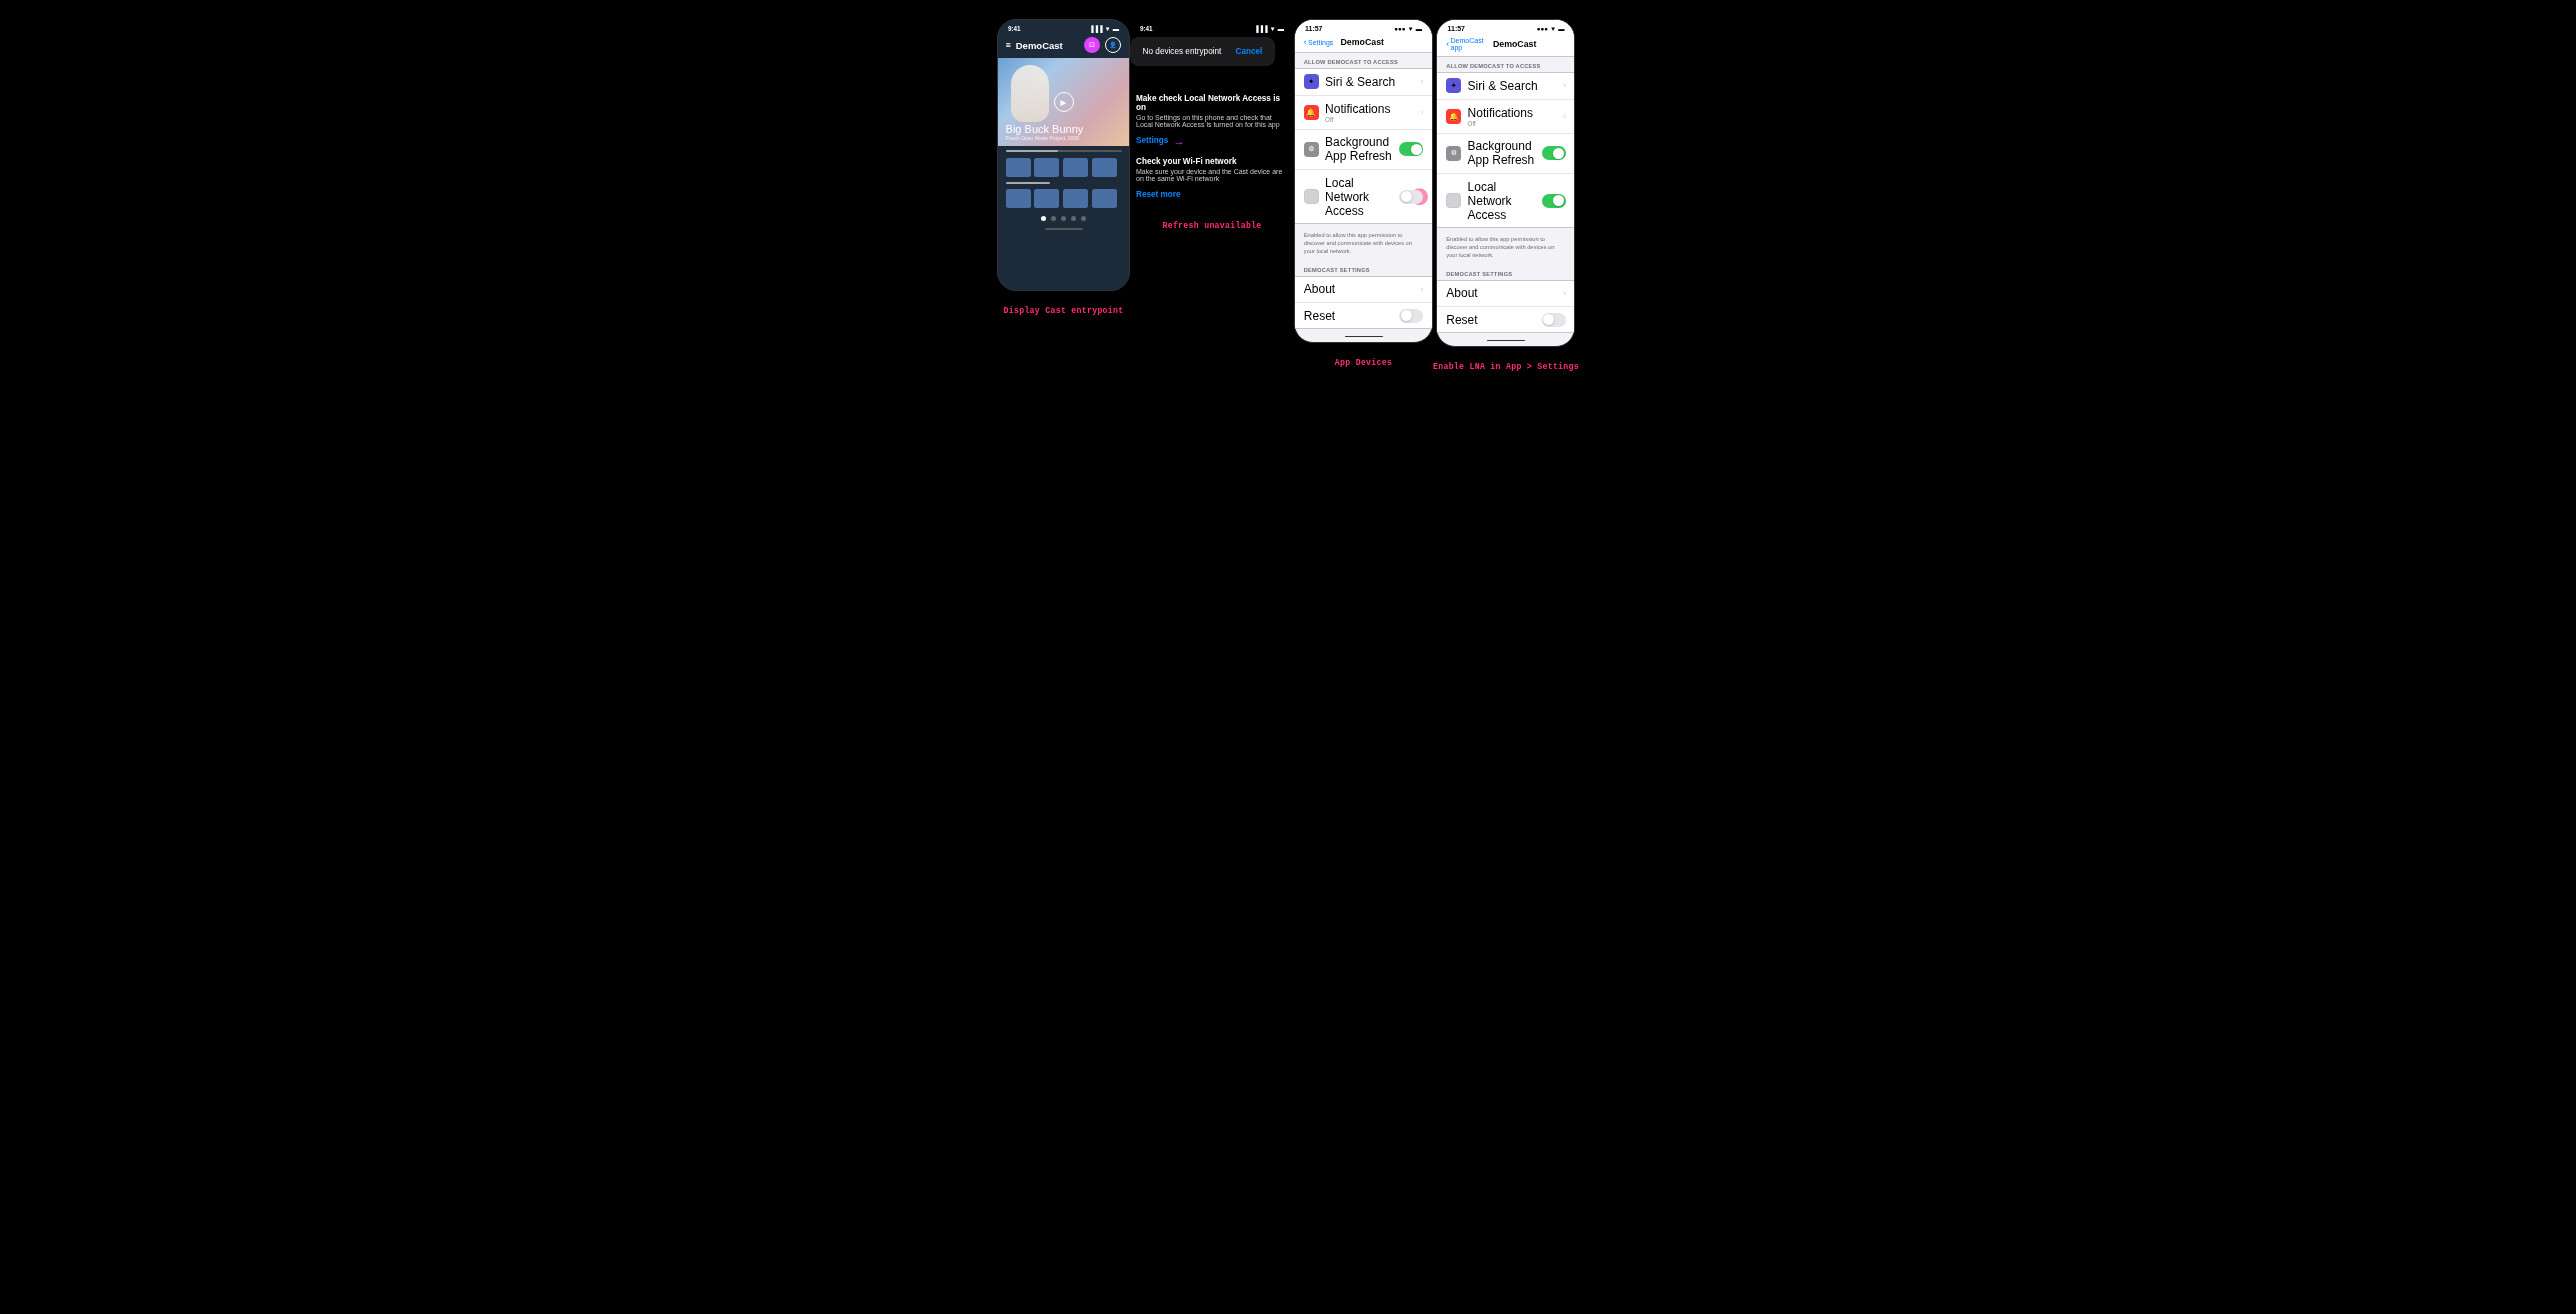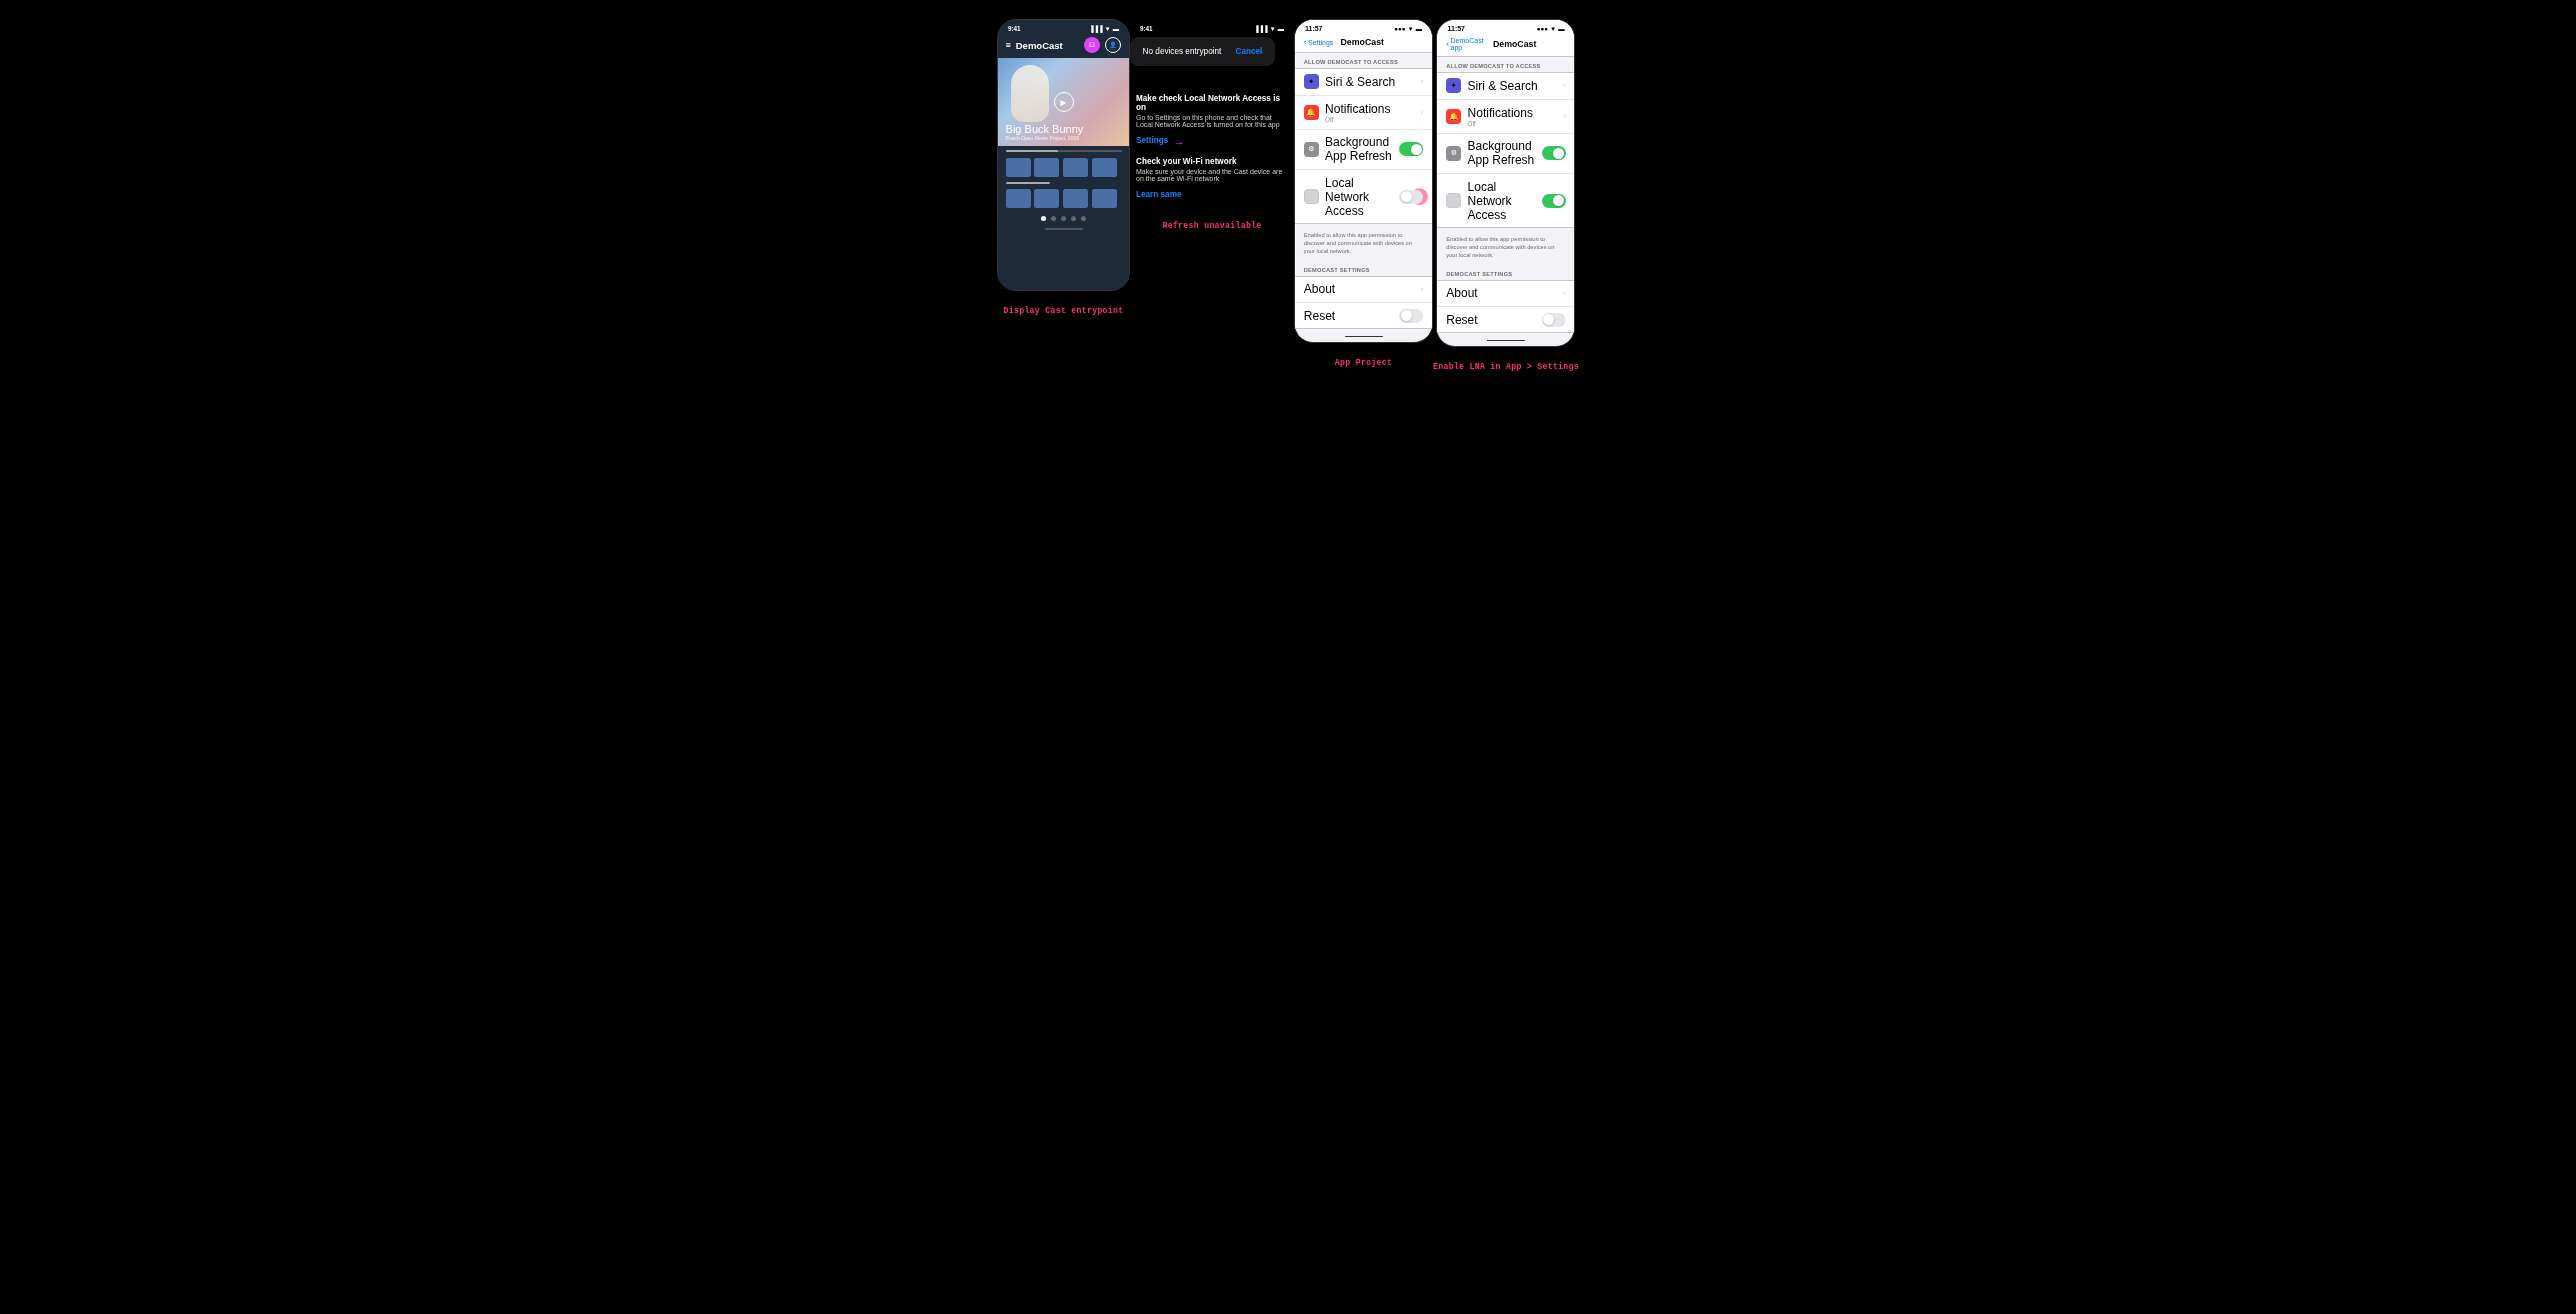--- a/index.html
+++ b/index.html
@@ -377,21 +377,21 @@
       <div class="inst-title">Make check Local Network Access is on</div>
       <div class="inst-body">Go to Settings on this phone and check that Local Network Access is turned on for this app</div>
       <div style="display:flex;align-items:center;gap:5px;">
         <span class="inst-link">Settings</span>
         <span style="color:#e040fb;font-size:11.4px;">→</span>
       </div>
 
       <div style="margin-top:10px;">
         <div class="inst-title">Check your Wi-Fi network</div>
         <div class="inst-body">Make sure your device and the Cast device are on the same Wi-Fi network</div>
-        <span class="inst-link">Learn same</span>
+        <span class="inst-link">Reset more</span>
       </div>
     </div>
 
     <div class="label">Refresh unavailable</div>
   </div>
 
   <div class="scene">
     <div class="ios-screen">
 
       <div class="ios-status">
@@ -480,21 +480,21 @@
             <div class="row-title">Reset</div>
           </div>
           <div class="toggle off">
             <div class="toggle-knob"></div>
           </div>
         </div>
       </div>
 
       <div class="ios-home-indicator"></div>
     </div>
-    <div class="label">App Project</div>
+    <div class="label">App Devices</div>
   </div>
 
   <div class="scene">
     <div class="ios-screen">
 
       <div class="ios-status">
         <span class="ios-status-left">11:57</span>
         <div class="ios-status-icons">
           <span>●●●</span>
           <span>▼</span>

